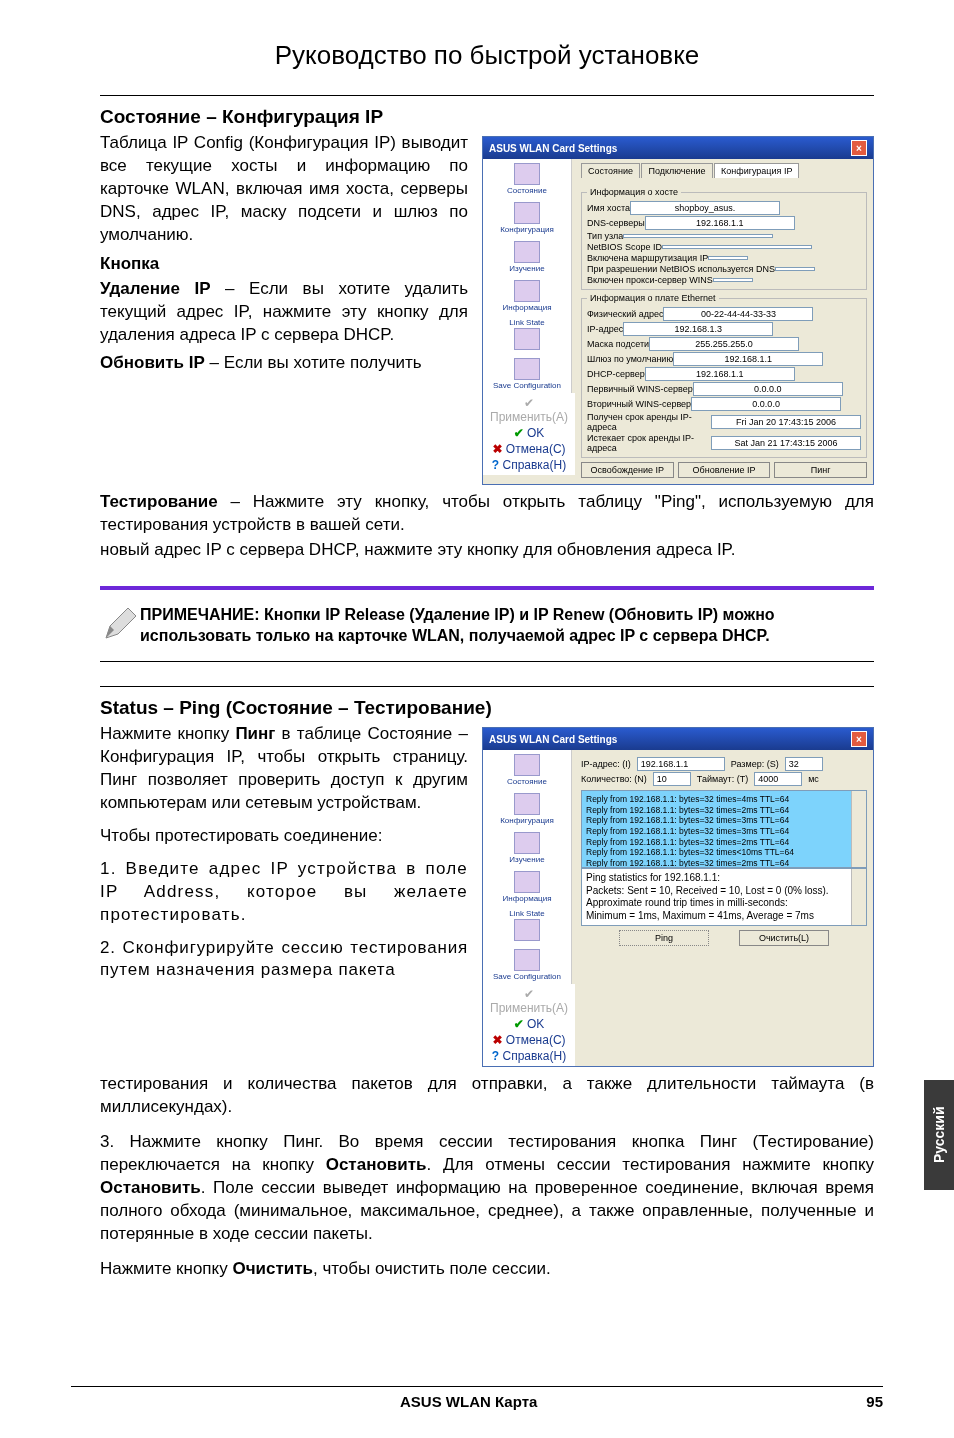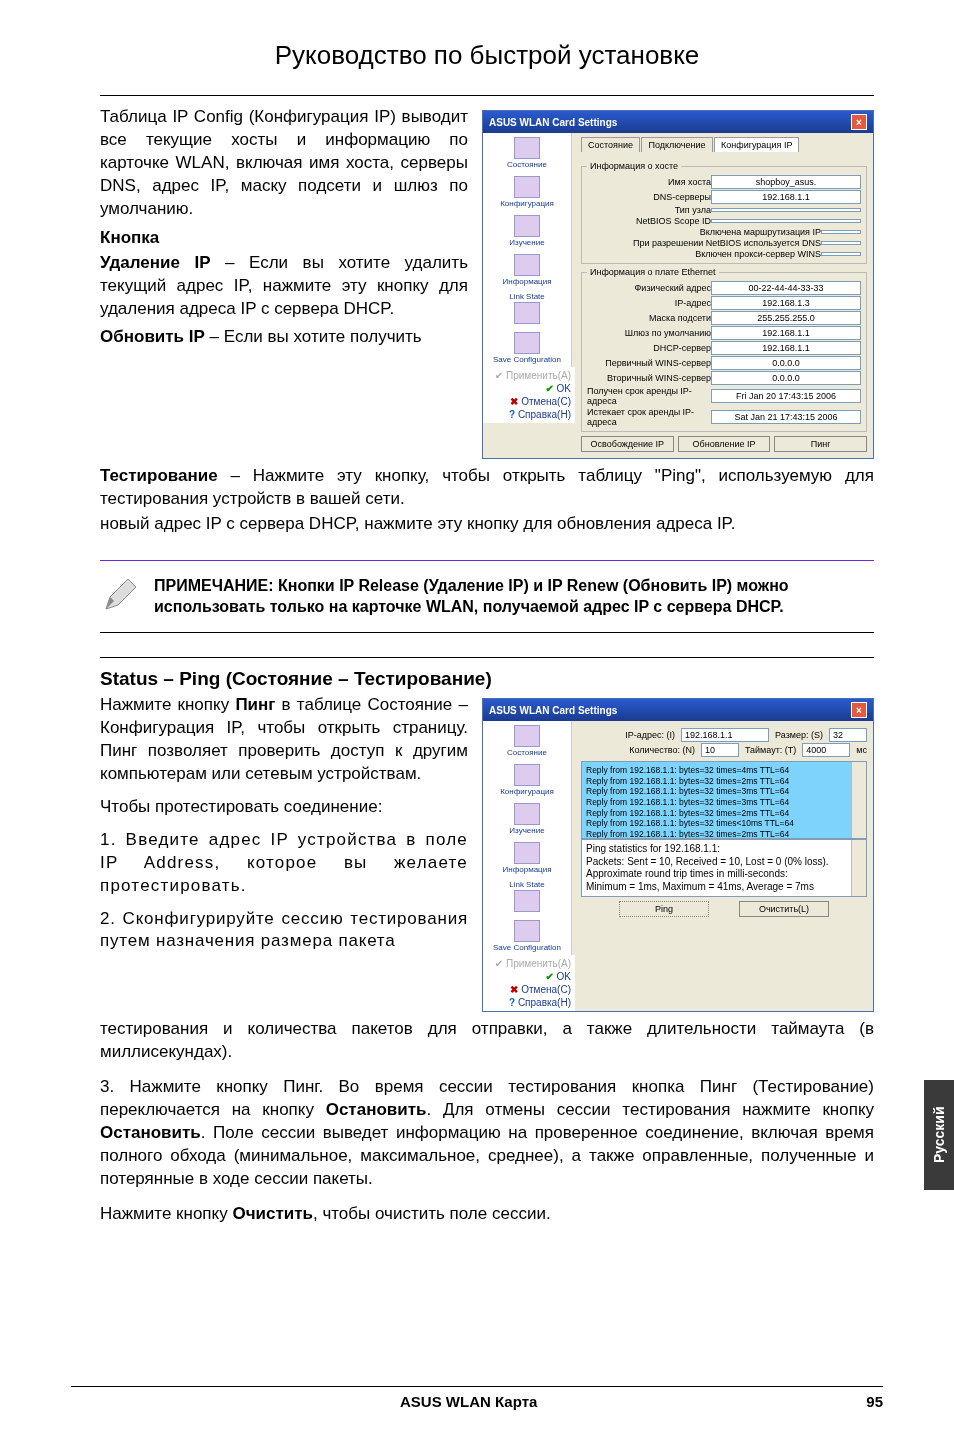--- a/index.html
+++ b/index.html
@@ -18,27 +18,27 @@
   .win-body{display:flex}
   .sidebar{width:88px;background:#fff;border-right:1px solid #ccc;text-align:center;font-size:8px;color:#1a3b8f}
   .sidebar .it{padding:3px 2px}
   .sidebar .ic{width:24px;height:20px;margin:1px auto;background:#dce;border:1px solid #99c}
   .tabbar{padding:4px 6px 0 6px}
   .tab{display:inline-block;padding:2px 6px;border:1px solid #999;border-bottom:none;background:#ece9d8;font-size:9px;margin-right:-1px}
   .tab.active{background:#fff;position:relative;z-index:2}
   .pane{background:#ece9d8;padding:6px}
   fieldset{border:1px solid #bbb;margin:3px 0;padding:3px 5px}
   legend{font-size:9px;padding:0 3px}
-  .row{display:flex;justify-content:flex-end;align-items:center;margin:1px 0;font-size:9px}
+  .row{display:flex;justify-content:flex-start;align-items:center;margin:1px 0;font-size:9px}
   .val{background:#fff;border:1px solid #7f9db9;padding:1px 4px;min-width:140px;text-align:center;font-size:9px}
   .btnrow{display:flex;justify-content:space-between;gap:4px;margin-top:4px}
   .btn{flex:1;background:#ece9d8;border:1px solid #888 ;padding:2px 4px;text-align:center;font-size:9px;cursor:pointer}
-  .footer-btns{width:88px;background:#fff;font-size:10px;color:#1a3b8f;padding:2px;text-align:right}
+  .footer-btns{width:88px;background:#fff;font-size:12px;color:#1a3b8f;padding:2px;text-align:center}
   .footer-btns div{padding:1px 2px}
-  .note-block{display:flex;align-items:flex-start;gap:14px;border-top:1px solid #6d28d9;border-bottom:1px solid #000;padding:14px 0;margin:18px 0 24px 0;clear:both}
+  .note-block{display:flex;align-items:flex-start;border-top:4px solid #6d28d9;border-bottom:1px solid #000;padding:14px 0;margin:18px 0 24px 0;clear:both}
   .note-icon{width:40px;height:40px;flex:none;position:relative}
   .note-icon svg{width:40px;height:40px}
   .note-text{font-size:16px;font-weight:bold;line-height:1.35}
   .win2{width:390px}
   .inp{background:#fff;border:1px solid #7f9db9;padding:1px 3px;font-size:9px;display:inline-block}
   .replies{background:#7dd3fc;border:1px solid #7f9db9;padding:3px 4px;font-size:8.5px;line-height:1.25;height:70px;overflow:hidden;position:relative}
   .replies .sb{position:absolute;right:0;top:0;bottom:0;width:14px;background:#ece9d8;border-left:1px solid #bbb}
   .stats{background:#fff;border:1px solid #7f9db9;padding:3px 4px;font-size:10px;line-height:1.25;height:50px;position:relative}
   .side-tab{position:absolute;right:0;top:1080px;width:30px;height:110px;background:#3a3a3a;color:#fff;font-size:14px;font-weight:bold;display:flex;align-items:center;justify-content:center;writing-mode:vertical-rl;transform:rotate(180deg)}
   .footer{position:absolute;bottom:28px;left:0;right:0;padding:0 71px}
@@ -51,20 +51,21 @@
 </style>
 </head>
 <body>
 <div class="page">
 
 <div class="content">
   <h1>Руководство по быстрой установке</h1>
 
   <div class="sec1 clearfix">
     <div class="hr"></div>
+    <h2>Состояние – Конфигурация IP</h2>
 
     <div class="win float-r">
       <div class="titlebar">
         <span>ASUS WLAN Card Settings</span>
         <span class="close-x">×</span>
       </div>
       <div class="win-body">
         <div style="display:flex;flex-direction:column">
           <div class="sidebar">
             <div class="it"><div class="ic"></div><span>Состояние</span></div>

